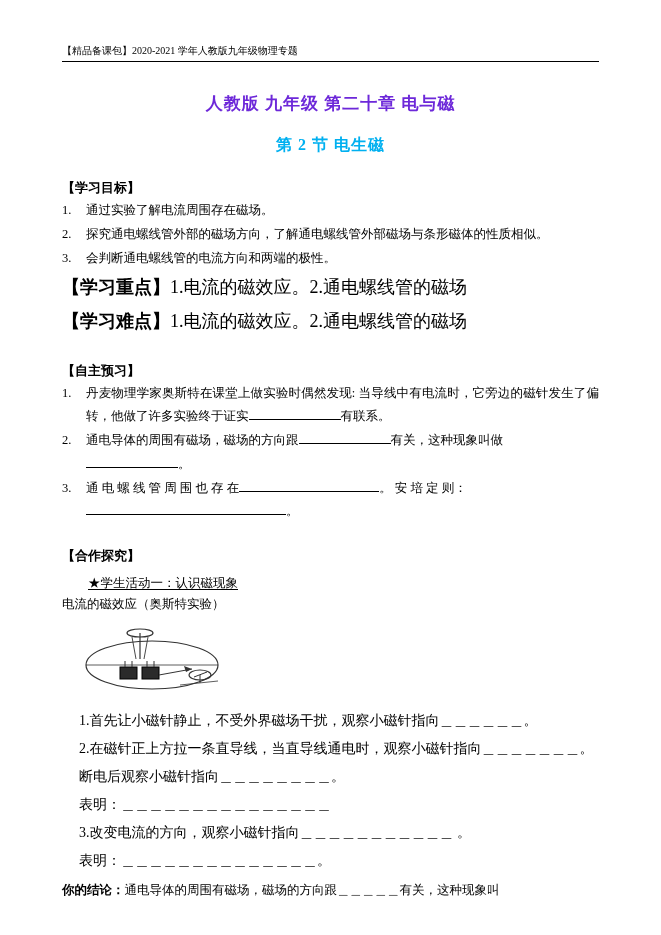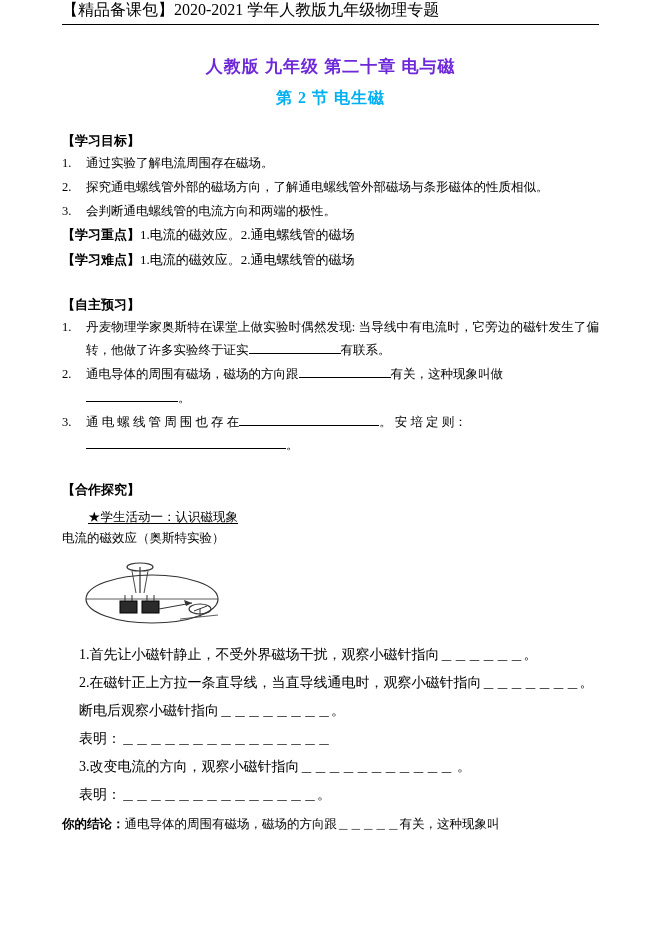--- a/index.html
+++ b/index.html
@@ -16,21 +16,22 @@
     overflow: hidden;
   }
   .page {
     width: 661px;
     height: 935px;
     position: relative;
     box-sizing: border-box;
     padding: 0 62px;
   }
   .header-line {
-    font-size: 16px;
+    padding-top: 44px;
+    font-size: 10px;
     color: #000;
     text-align: left;
     letter-spacing: 0px;
     font-family: "Liberation Serif", serif;
   }
   .header-rule {
     border-bottom: 1px solid #000;
     margin-top: 3px;
     margin-bottom: 0px;
   }
@@ -40,21 +41,21 @@
     font-size: 17px;
     font-weight: bold;
     margin-top: 30px;
     letter-spacing: 1px;
   }
   .title2 {
     text-align: center;
     color: #00b0f0;
     font-size: 16px;
     font-weight: bold;
-    margin-top: 10px;
+    margin-top: 20px;
     letter-spacing: 1px;
   }
   .section-head {
     font-size: 13px;
     font-weight: bold;
     margin-top: 23px;
     margin-bottom: 2px;
   }
   .numbered {
     font-size: 12.5px;
@@ -63,21 +64,21 @@
     display: flex;
   }
   .numbered .num {
     width: 24px;
     flex: none;
   }
   .numbered .txt {
     flex: 1;
   }
   .plain {
-    font-size: 13px;
+    font-size: 18px;
     line-height: 1.9;
   }
   .justify2 {
     text-align: justify;
     text-justify: inter-ideograph;
   }
   .activity {
     font-size: 12.5px;
     font-weight: normal;
     margin-top: 10px;

